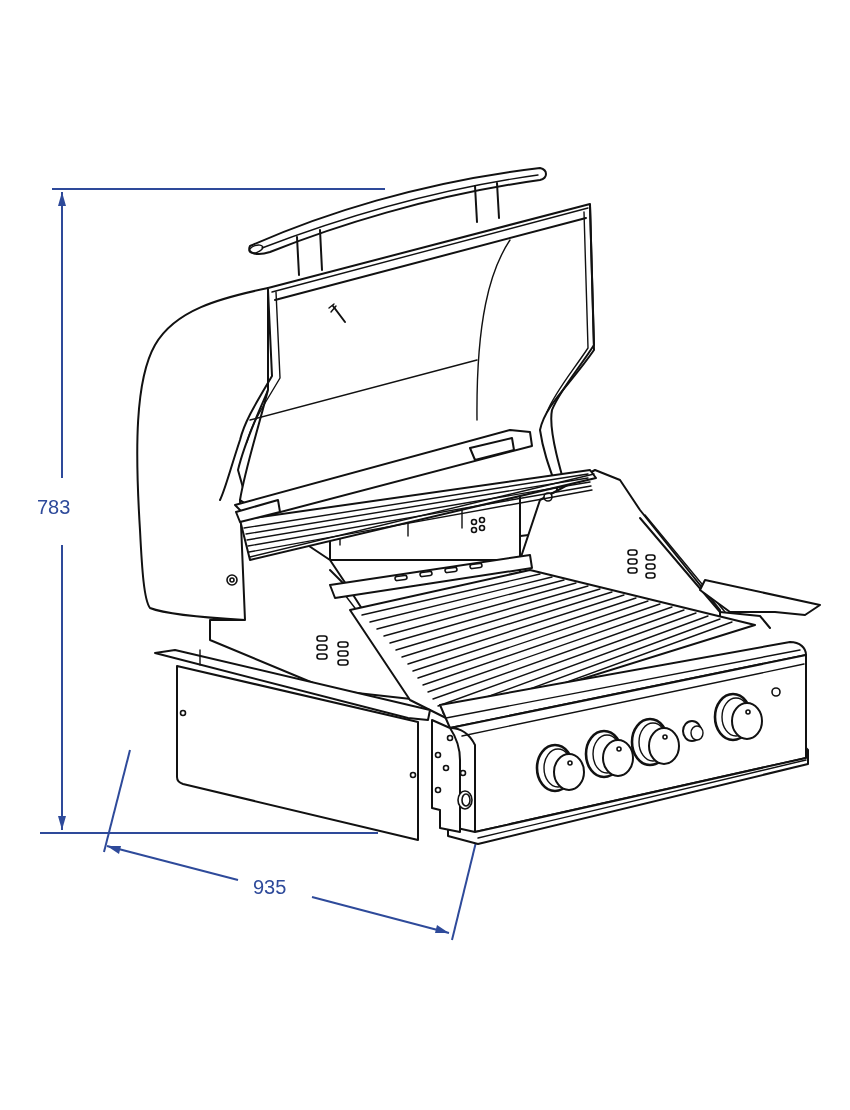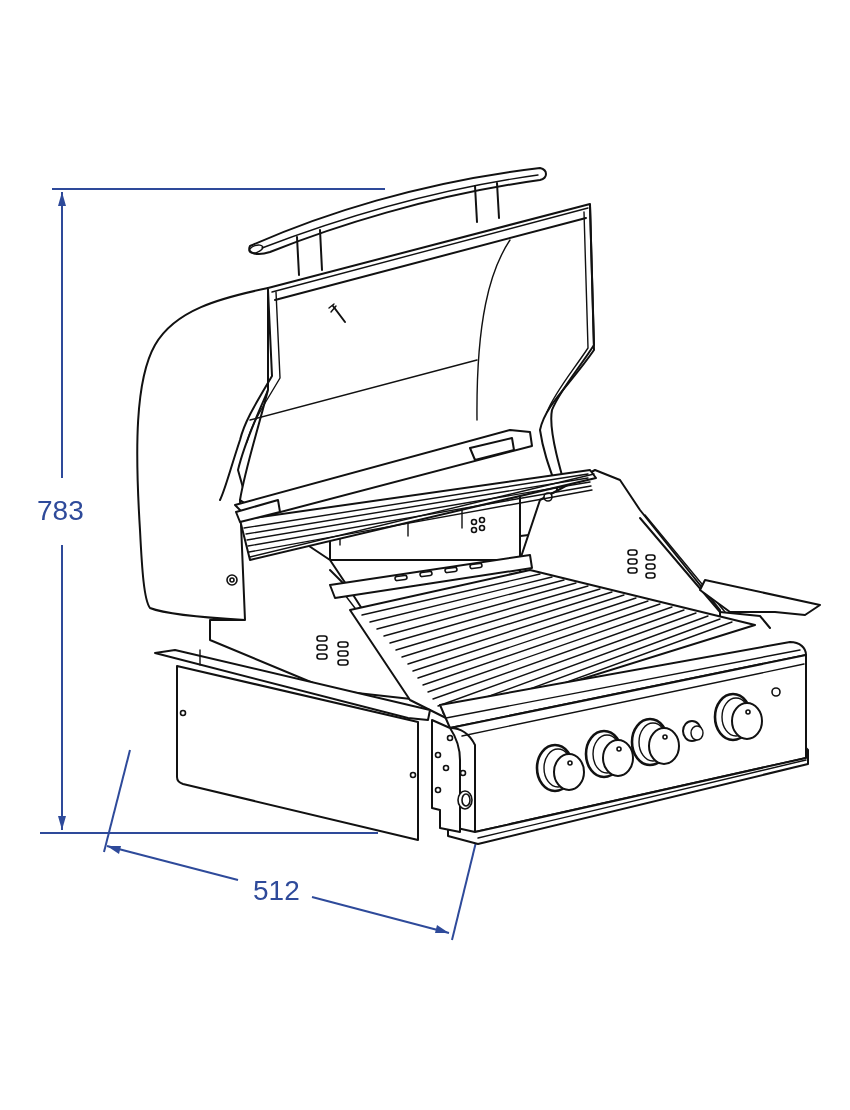--- a/index.html
+++ b/index.html
@@ -4,21 +4,21 @@
 <style>
   html, body { margin: 0; padding: 0; background: #ffffff; }
   body { width: 850px; height: 1110px; position: relative; overflow: hidden; font-family: "Liberation Sans", sans-serif; }
   #drawing { position: absolute; left: 0; top: 0; width: 850px; height: 1110px; }
   .ln { fill: none; stroke: #111; stroke-width: 2; stroke-linejoin: round; stroke-linecap: round; }
   .ln-thin { fill: none; stroke: #111; stroke-width: 1.4; stroke-linejoin: round; stroke-linecap: round; }
   .ln-thick { fill: none; stroke: #111; stroke-width: 2.6; stroke-linejoin: round; stroke-linecap: round; }
   .fill-w { fill: #fff; }
   .dim { fill: none; stroke: #2e4a9a; stroke-width: 2; }
   .dim-arrow { fill: #2e4a9a; }
-  .dim-label { position: absolute; color: #2e4a9a; font-size: 28px; font-family: "Liberation Sans", sans-serif; line-height: 1; }
+  .dim-label { position: absolute; color: #2e4a9a; font-size: 20px; font-family: "Liberation Sans", sans-serif; line-height: 1; }
   .hole { fill: #fff; stroke: #111; stroke-width: 1.6; }
   .slot { fill: #fff; stroke: #111; stroke-width: 1.6; }
 </style>
 </head>
 <body>
 
 <svg id="drawing" viewBox="0 0 850 1110" xmlns="http://www.w3.org/2000/svg">
 
   <g>
 
@@ -222,13 +222,13 @@
       <ellipse class="ln-thick fill-w" cx="733" cy="717" rx="18" ry="23"></ellipse>
       <ellipse class="ln-thin" cx="736" cy="717" rx="14" ry="19"></ellipse>
       <ellipse class="ln fill-w" cx="747" cy="721" rx="15" ry="18"></ellipse>
       <circle class="hole" cx="748" cy="712" r="2"></circle>
     </g>
     <circle class="hole" cx="776" cy="692" r="4"></circle>
   </g>
 </svg>
 
 <div class="dim-label" style="left:37px; top:497px;">783</div>
-<div class="dim-label" style="left:253px; top:877px;">512</div>
+<div class="dim-label" style="left:253px; top:877px;">935</div>
 
 </body></html>

